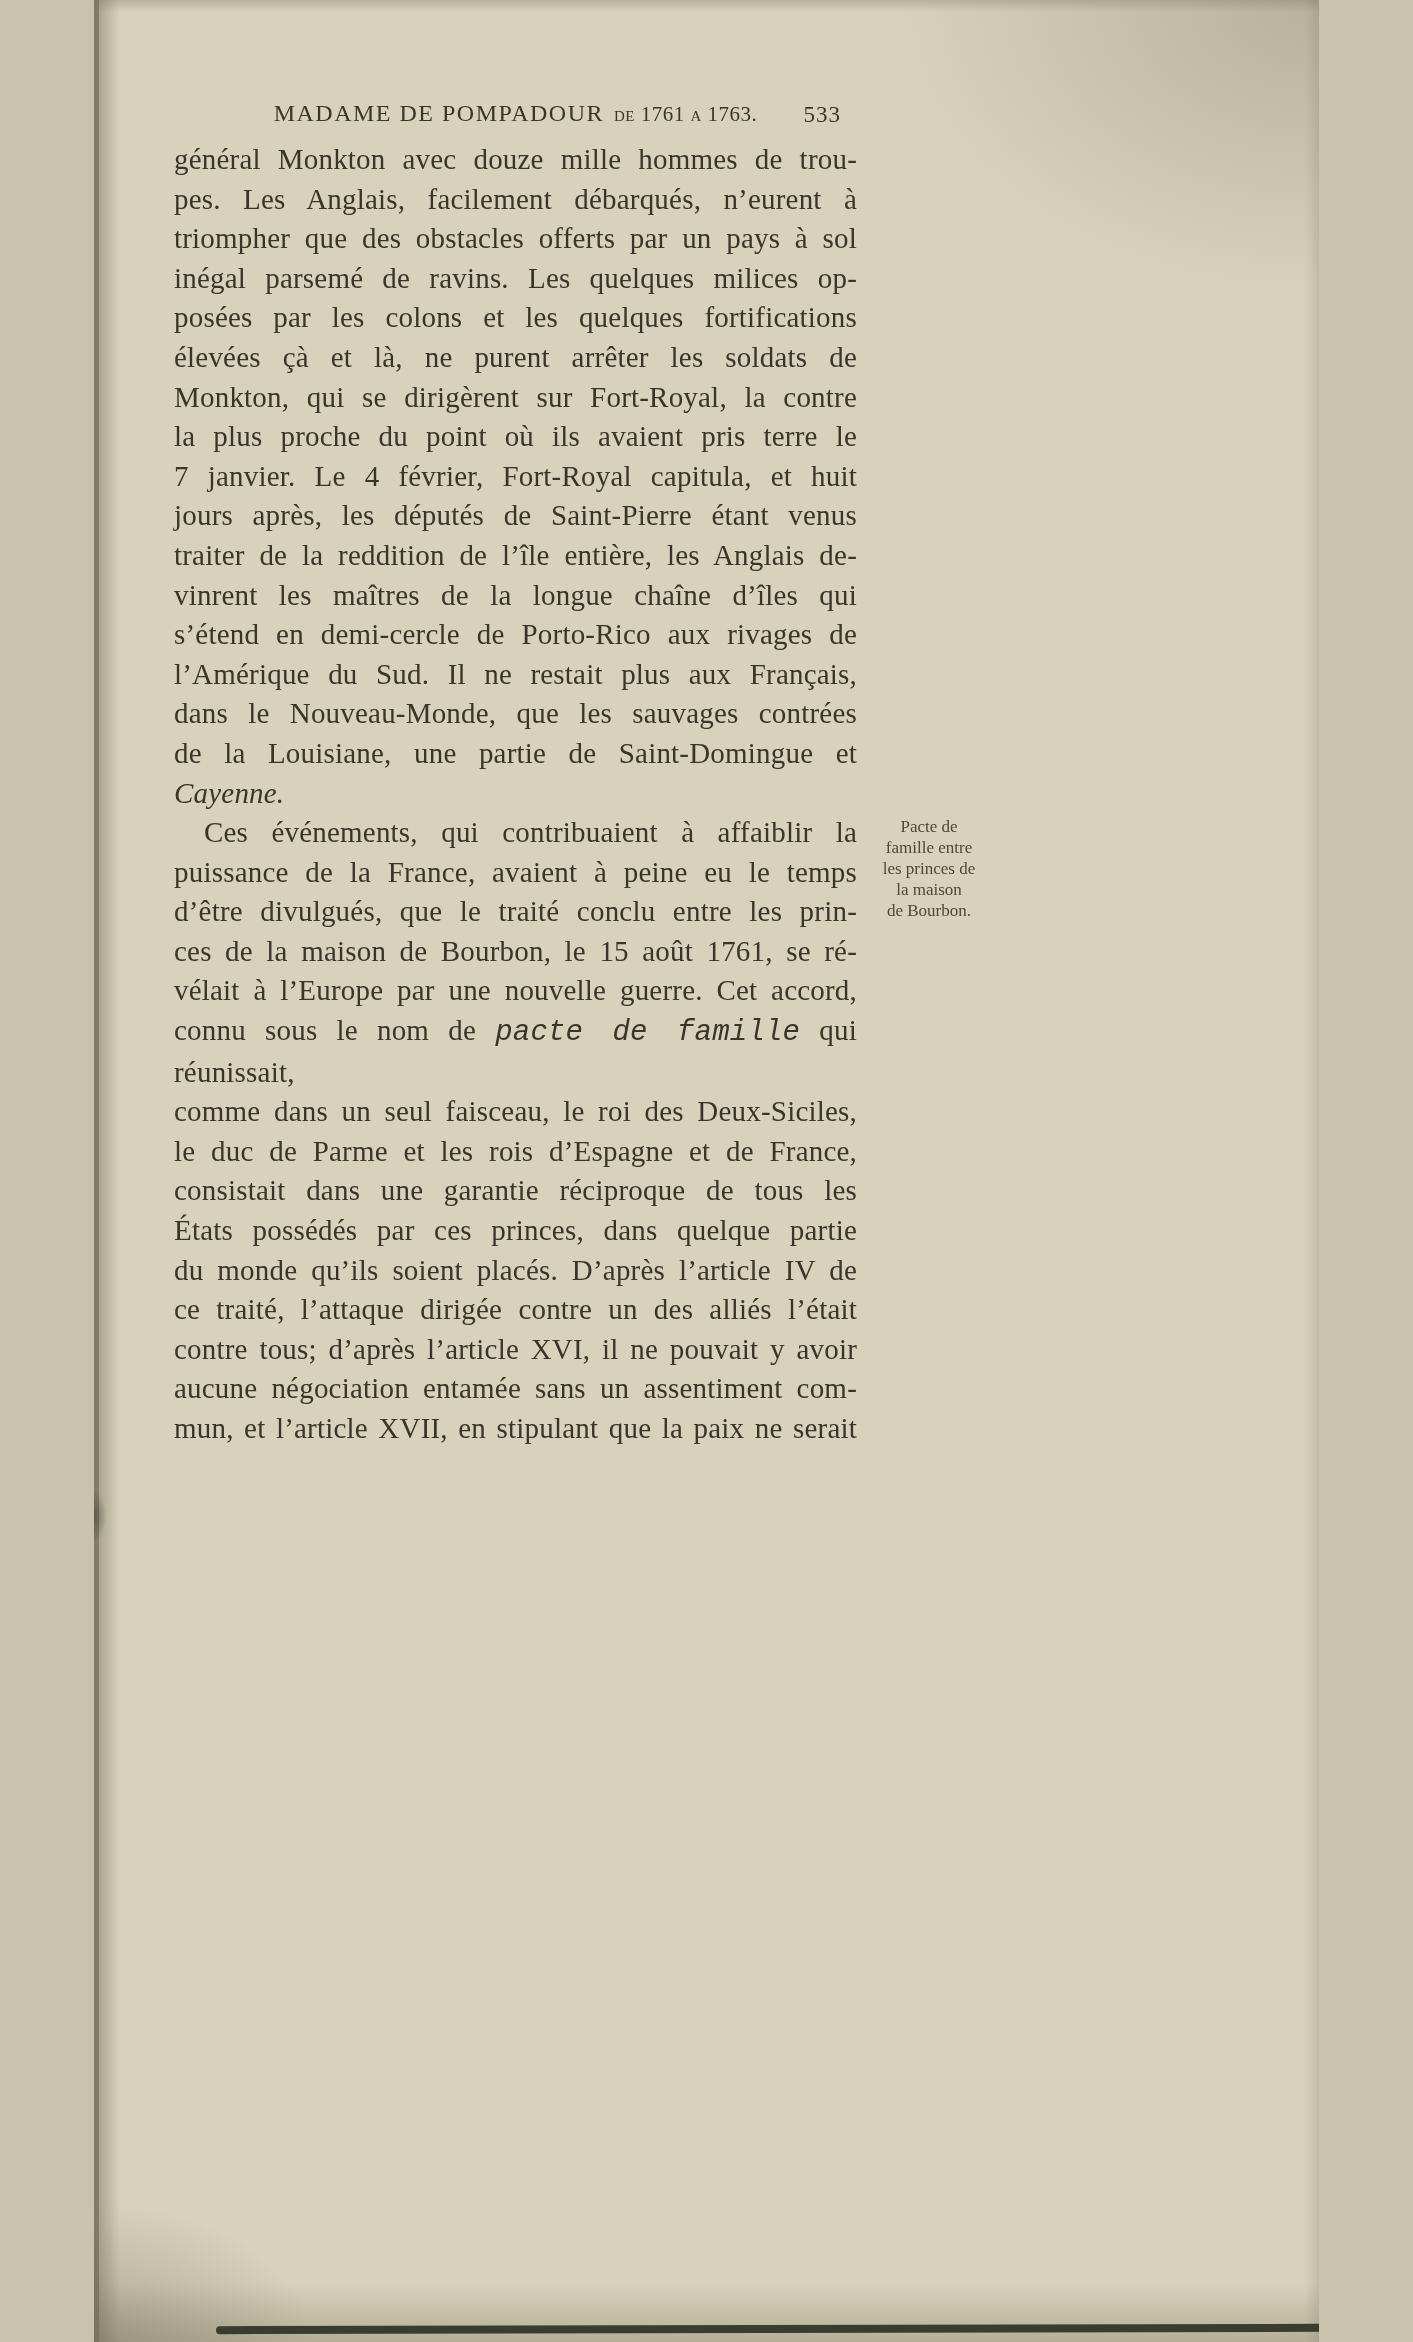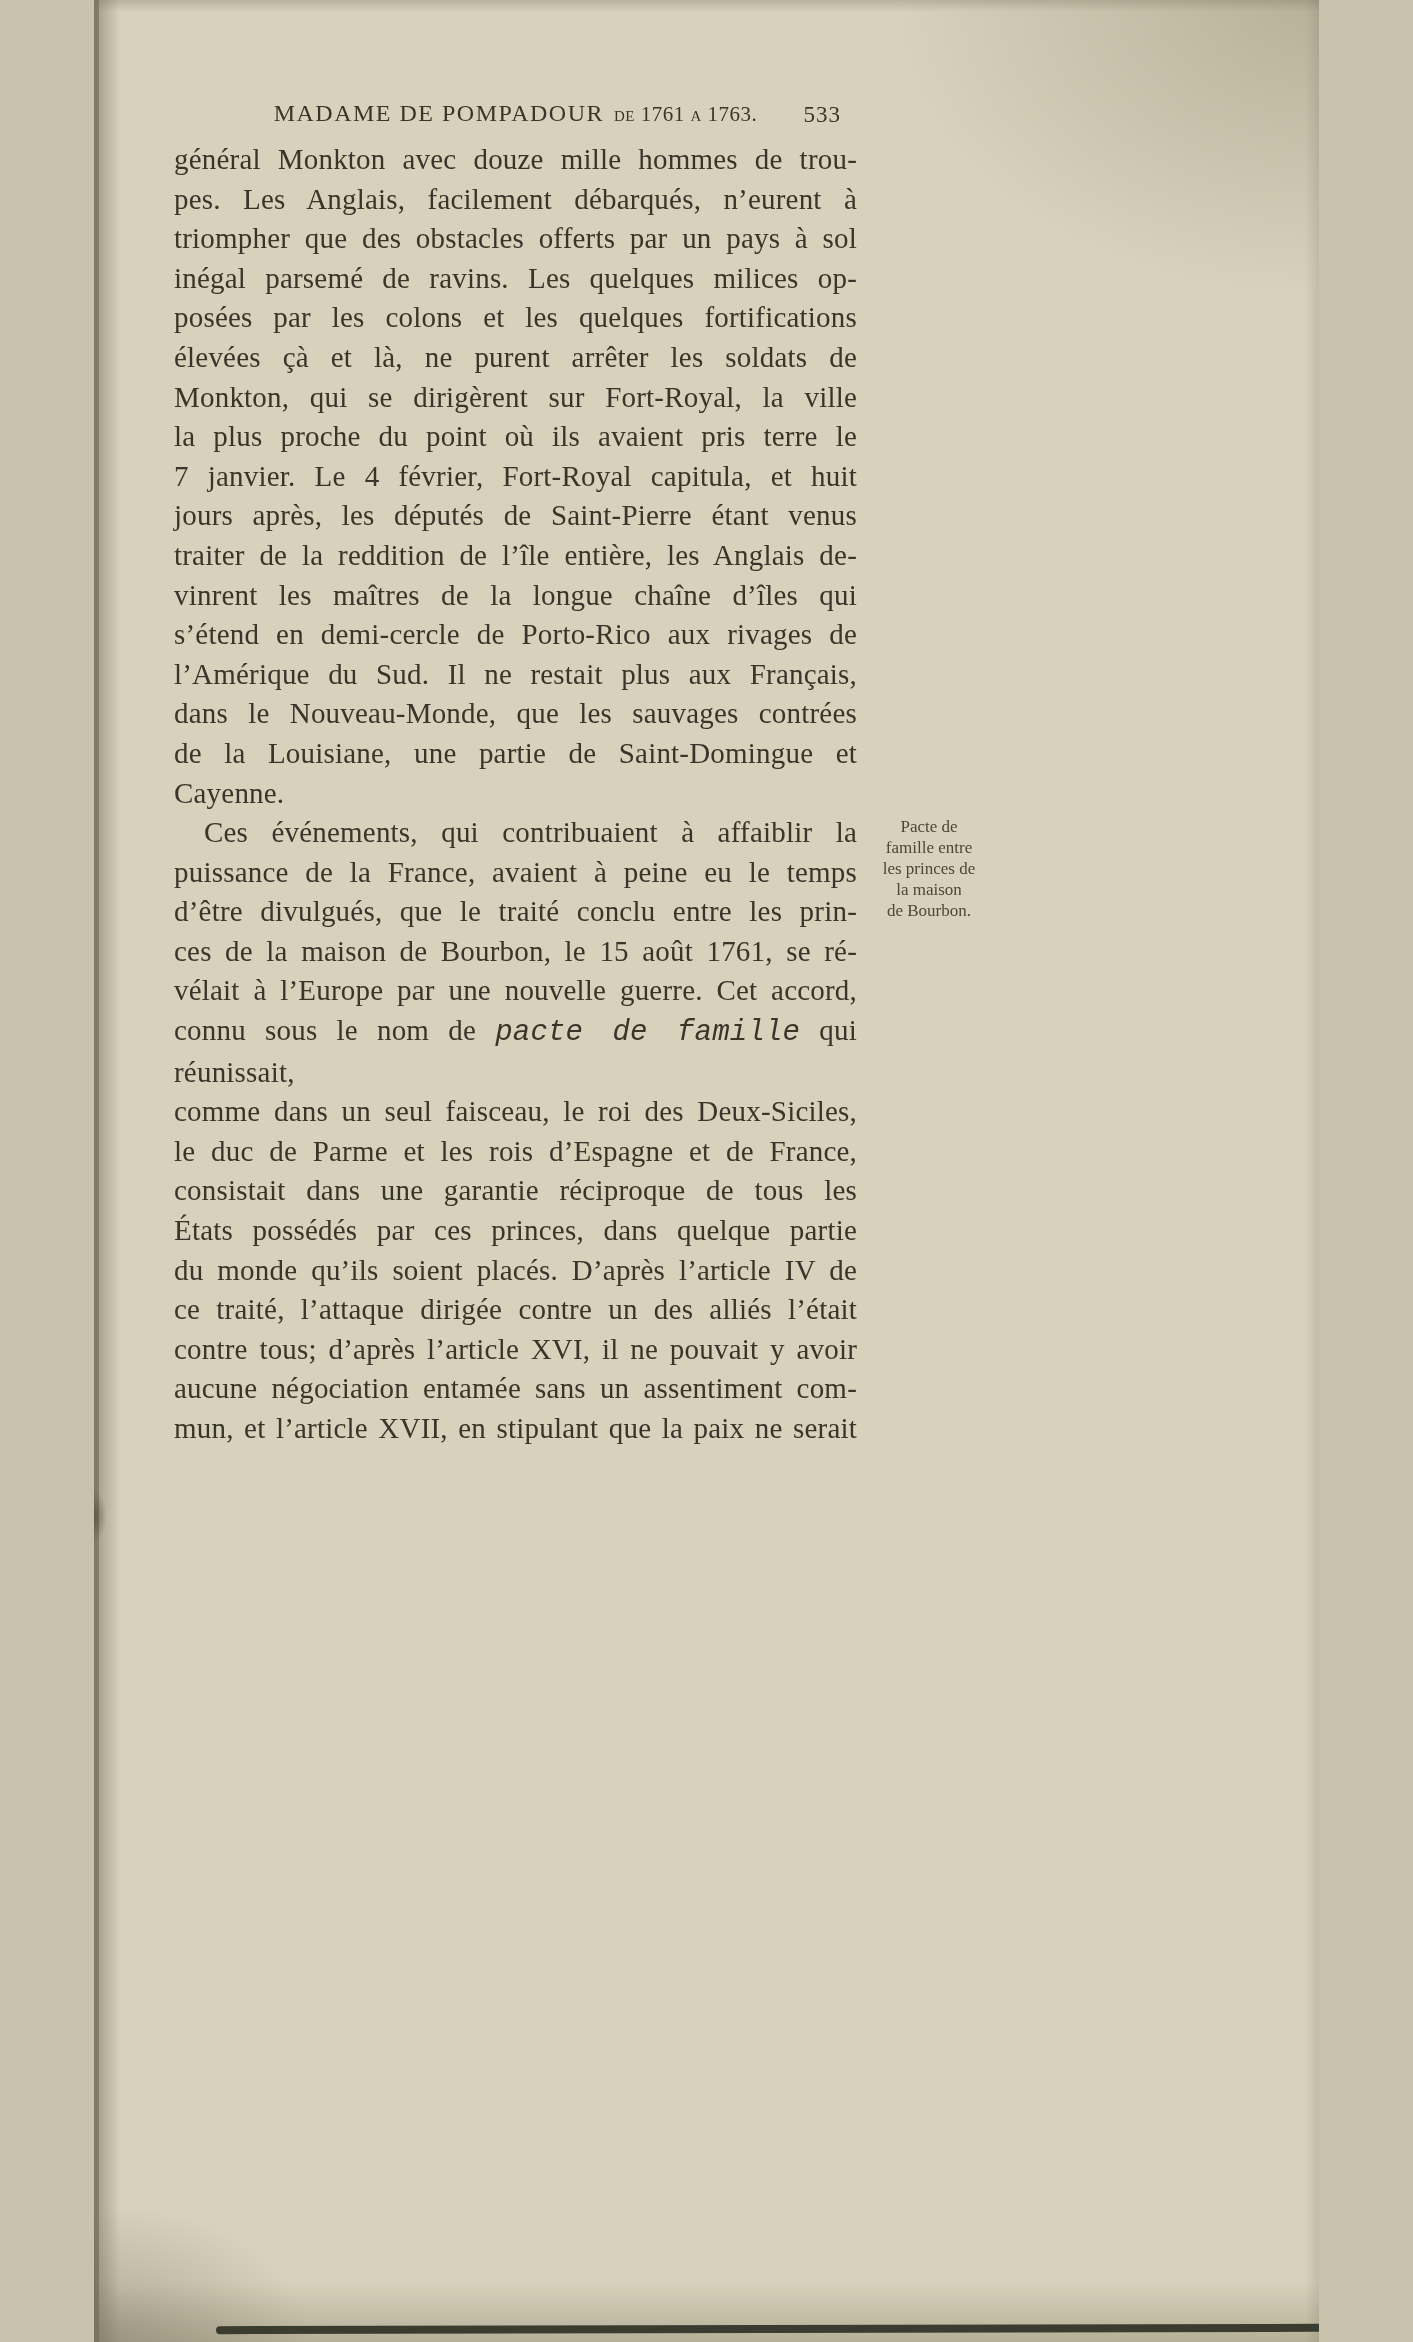--- a/index.html
+++ b/index.html
@@ -55,20 +55,21 @@
     line-height: 39.6px;
     color: var(--ink, #3a362b);
     letter-spacing: 0.2px;
   }
   .textblock .line {
     text-align: justify;
     text-align-last: justify;
   }
   .para1 .line:last-child {
     text-align-last: left;
+    font-style: italic;
   }
   .para2 .line:first-child {
     text-indent: 30px;
   }
   .italic {
     font-style: italic;
     font-family: Liberation Mono, monospace;
   }
 
   
@@ -162,21 +163,21 @@
   </div>
 
   <div class="textblock">
     <div class="para para1">
         <div class="line">général Monkton avec douze mille hommes de trou-</div>
         <div class="line">pes. Les Anglais, facilement débarqués, n’eurent à</div>
         <div class="line">triompher que des obstacles offerts par un pays à sol</div>
         <div class="line">inégal parsemé de ravins. Les quelques milices op-</div>
         <div class="line">posées par les colons et les quelques fortifications</div>
         <div class="line">élevées çà et là, ne purent arrêter les soldats de</div>
-        <div class="line">Monkton, qui se dirigèrent sur Fort-Royal, la ville</div>
+        <div class="line">Monkton, qui se dirigèrent sur Fort-Royal, la contre</div>
         <div class="line">la plus proche du point où ils avaient pris terre le</div>
         <div class="line">7 janvier. Le 4 février, Fort-Royal capitula, et huit</div>
         <div class="line">jours après, les députés de Saint-Pierre étant venus</div>
         <div class="line">traiter de la reddition de l’île entière, les Anglais de-</div>
         <div class="line">vinrent les maîtres de la longue chaîne d’îles qui</div>
         <div class="line">s’étend en demi-cercle de Porto-Rico aux rivages de</div>
         <div class="line">l’Amérique du Sud. Il ne restait plus aux Français,</div>
         <div class="line">dans le Nouveau-Monde, que les sauvages contrées</div>
         <div class="line">de la Louisiane, une partie de Saint-Domingue et</div>
         <div class="line">Cayenne.</div>

